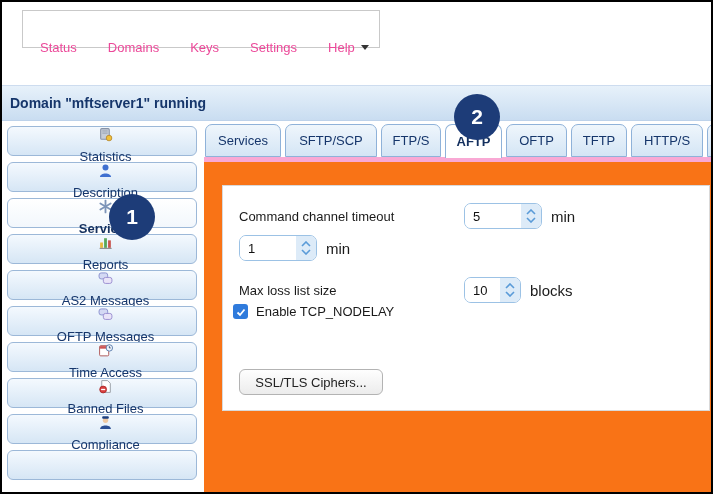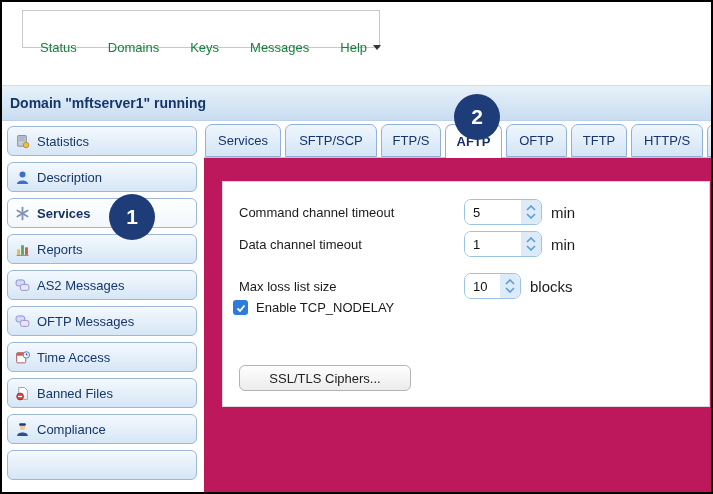--- a/index.html
+++ b/index.html
@@ -8,76 +8,76 @@
     position: relative; width: 713px; height: 494px;
     border: 2px solid #000; background: #fff; overflow: hidden;
   }
 
   
   .menubar {
     position: absolute; left: 20px; top: 8px; width: 358px; height: 38px;
     background: #fff; border: 1px solid #c9c9c9;
     display: flex; align-items: center; padding: 0 17px; gap: 31px;
   }
-  .menubar .mitem { font-size: 13px; color: #15803d; cursor: default; white-space: nowrap; display: flex; align-items: center; gap: 6px; margin-top: 37px; }
+  .menubar .mitem { font-size: 13px; color: #ec4899; cursor: default; white-space: nowrap; display: flex; align-items: center; gap: 6px; margin-top: 37px; }
   .caret { width: 0; height: 0; border-left: 4px solid transparent; border-right: 4px solid transparent; border-top: 5px solid #333; display: inline-block; }
 
   
   .titlebar {
     position: absolute; left: 0; right: 0; top: 83px; height: 36px;
     background: linear-gradient(#e7f1fa, #c9ddf1);
     border-top: 1px solid #cddcef; border-bottom: 1px solid #bdd2ea;
     display: flex; align-items: center; padding-left: 8px;
   }
   .titlebar .ttext { font-size: 14px; font-weight: bold; color: #16366b; }
 
   
   .sidebar { position: absolute; left: 5px; top: 124px; width: 190px; display: flex; flex-direction: column; gap: 6px; }
   .sitem {
     height: 30px; border: 1px solid #9cb8d8; border-radius: 6px;
     background: linear-gradient(#f4f9fe, #d6e6f5);
-    display: flex; align-items: center; padding-left: 7px; gap: 7px; cursor: pointer;
+    display: flex; align-items: center; padding-left: 7px; gap: 7px; cursor: pointer; flex-direction: column;
   }
   .sitem .slabel { font-size: 13px; color: #16366b; }
   .sitem.selected { background: linear-gradient(#ffffff, #f2f7fc); }
   .sitem.selected .slabel { font-weight: bold; color: #14305e; }
   .sicon { width: 15px; height: 15px; flex: 0 0 15px; display: inline-flex; }
 
   
   .tabs { position: absolute; left: 203px; top: 122px; height: 33px; display: flex; gap: 4px; z-index: 2; }
   .tab {
     height: 33px; border: 1px solid #8fb2d9; border-radius: 7px 7px 0 0;
     background: linear-gradient(#eff6fc, #d4e5f5);
     display: flex; align-items: center; justify-content: center;
     font-size: 13px; color: #16366b; cursor: pointer;
   }
   .tab.selected { background: #fff; font-weight: bold; color: #14305e; height: 34px; border-bottom: none; }
   .tab.partial { width: 13px; border-radius: 7px 0 0 0; }
 
   
-  .panel { position: absolute; left: 202px; top: 155px; right: 0; bottom: 0; background: #be185d; border-top: 1px solid #f9a8d4; z-index: 1; }
+  .panel { position: absolute; left: 202px; top: 155px; right: 0; bottom: 0; background: #f97316; border-top: 5px solid #f9a8d4; z-index: 1; }
   .fieldset { position: absolute; left: 18px; top: 23px; width: 488px; height: 226px; border: 1px solid #d9d9d9; background: #fff; }
 
   .frow { position: absolute; left: 16px; display: flex; align-items: center; }
   .flabel { font-size: 13px; color: #1a1a1a; width: 225px; }
   .spinner { display: flex; border: 1px solid #9cc2e5; border-radius: 7px; overflow: hidden; height: 26px; background: #fff; }
   .spinner input {
     border: none; outline: none; font-size: 13px; color: #111; padding-left: 8px; width: 56px;
     font-family: "Liberation Sans", "DejaVu Sans", sans-serif; background: #fff;
   }
   .spinner.narrow input { width: 35px; }
   .spinbtns { width: 20px; background: #ddebf8; display: flex; flex-direction: column; align-items: center; justify-content: center; gap: 2px; cursor: pointer; }
   .unit { font-size: 15px; color: #1a1a1a; margin-left: 9px; }
 
   .checkrow { position: absolute; left: 10px; top: 118px; display: flex; align-items: center; gap: 8px; }
   .checkbox { width: 15px; height: 15px; border-radius: 3px; background: #2f7bdc; display: inline-flex; align-items: center; justify-content: center; cursor: pointer; }
   .checklabel { font-size: 13px; color: #1a1a1a; }
 
   .cipherbtn {
-    position: absolute; left: 16px; top: 183px; width: 172px; height: 26px;
+    position: absolute; left: 16px; top: 183px; width: 144px; height: 26px;
     border: 1px solid #b3b3b3; border-radius: 6px;
     background: linear-gradient(#fefefe, #ececec);
     font-size: 13px; color: #222; font-family: "Liberation Sans", "DejaVu Sans", sans-serif; cursor: pointer;
   }
 
   
   .badge {
     position: absolute; width: 46px; height: 46px; border-radius: 50%;
     background: #1d3c78; color: #fff; font-size: 21px; font-weight: bold;
     display: flex; align-items: center; justify-content: center; z-index: 10;
@@ -87,21 +87,21 @@
 </style>
 </head>
 <body>
 
 <div class="screen">
 
   <div class="menubar">
     <span class="mitem">Status</span>
     <span class="mitem">Domains</span>
     <span class="mitem">Keys</span>
-    <span class="mitem">Messages</span>
+    <span class="mitem">Settings</span>
     <span class="mitem">
         <span>Help</span>
         <span class="caret"></span>
       </span>
   </div>
 
   <div class="titlebar">
     <span class="ttext">Domain "mftserver1" running</span>
   </div>
 
@@ -240,21 +240,20 @@
               </svg>
             <svg width="10" height="6">
                 <polyline points="1,1 5,5 9,1" fill="none" stroke="#5a9bd8" stroke-width="1.6"></polyline>
               </svg>
           </span>
         </span>
         <span class="unit">min</span>
       </div>
 
       <div class="frow" style="top:49px">
-        <span class="flabel">Data channel timeout</span>
         <span class="spinner">
           <input type="text" value="1" style="">
           <span class="spinbtns">
             <svg width="10" height="6">
                 <polyline points="1,5 5,1 9,5" fill="none" stroke="#5a9bd8" stroke-width="1.6"></polyline>
               </svg>
             <svg width="10" height="6">
                 <polyline points="1,1 5,5 9,1" fill="none" stroke="#5a9bd8" stroke-width="1.6"></polyline>
               </svg>
           </span>

